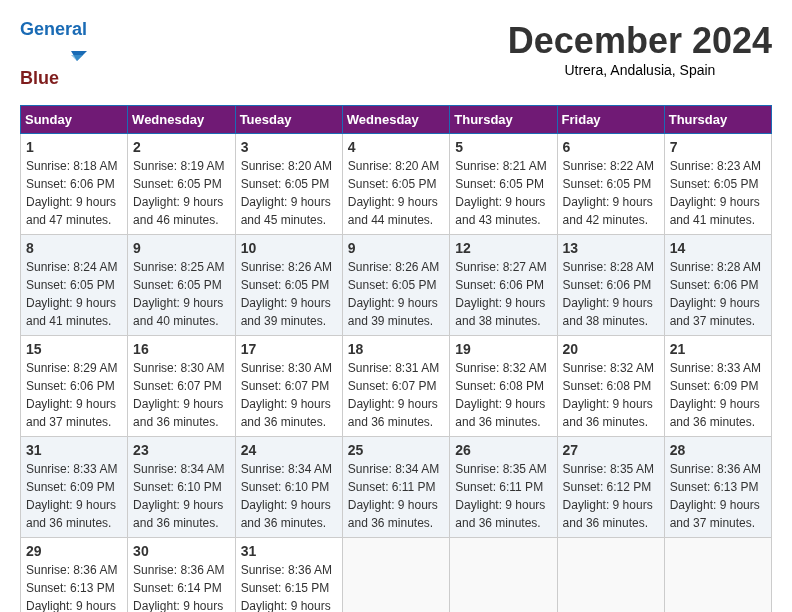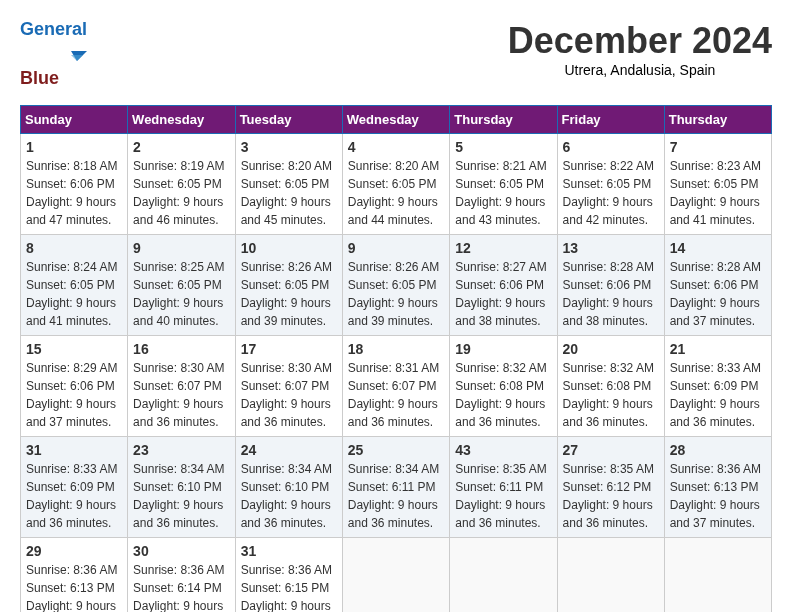--- a/index.html
+++ b/index.html
@@ -219,21 +219,21 @@
         </td>
         <td>
           <div class="day-num">24</div>
 <div class="day-info">Sunrise: 8:34 AM<br>Sunset: 6:10 PM<br>Daylight: 9 hours and 36 minutes.</div>
         </td>
         <td>
           <div class="day-num">25</div>
 <div class="day-info">Sunrise: 8:34 AM<br>Sunset: 6:11 PM<br>Daylight: 9 hours and 36 minutes.</div>
         </td>
         <td>
-          <div class="day-num">43</div>
+          <div class="day-num">26</div>
 <div class="day-info">Sunrise: 8:35 AM<br>Sunset: 6:11 PM<br>Daylight: 9 hours and 36 minutes.</div>
         </td>
         <td>
           <div class="day-num">27</div>
 <div class="day-info">Sunrise: 8:35 AM<br>Sunset: 6:12 PM<br>Daylight: 9 hours and 36 minutes.</div>
         </td>
         <td>
           <div class="day-num">28</div>
 <div class="day-info">Sunrise: 8:36 AM<br>Sunset: 6:13 PM<br>Daylight: 9 hours and 37 minutes.</div>
         </td>

